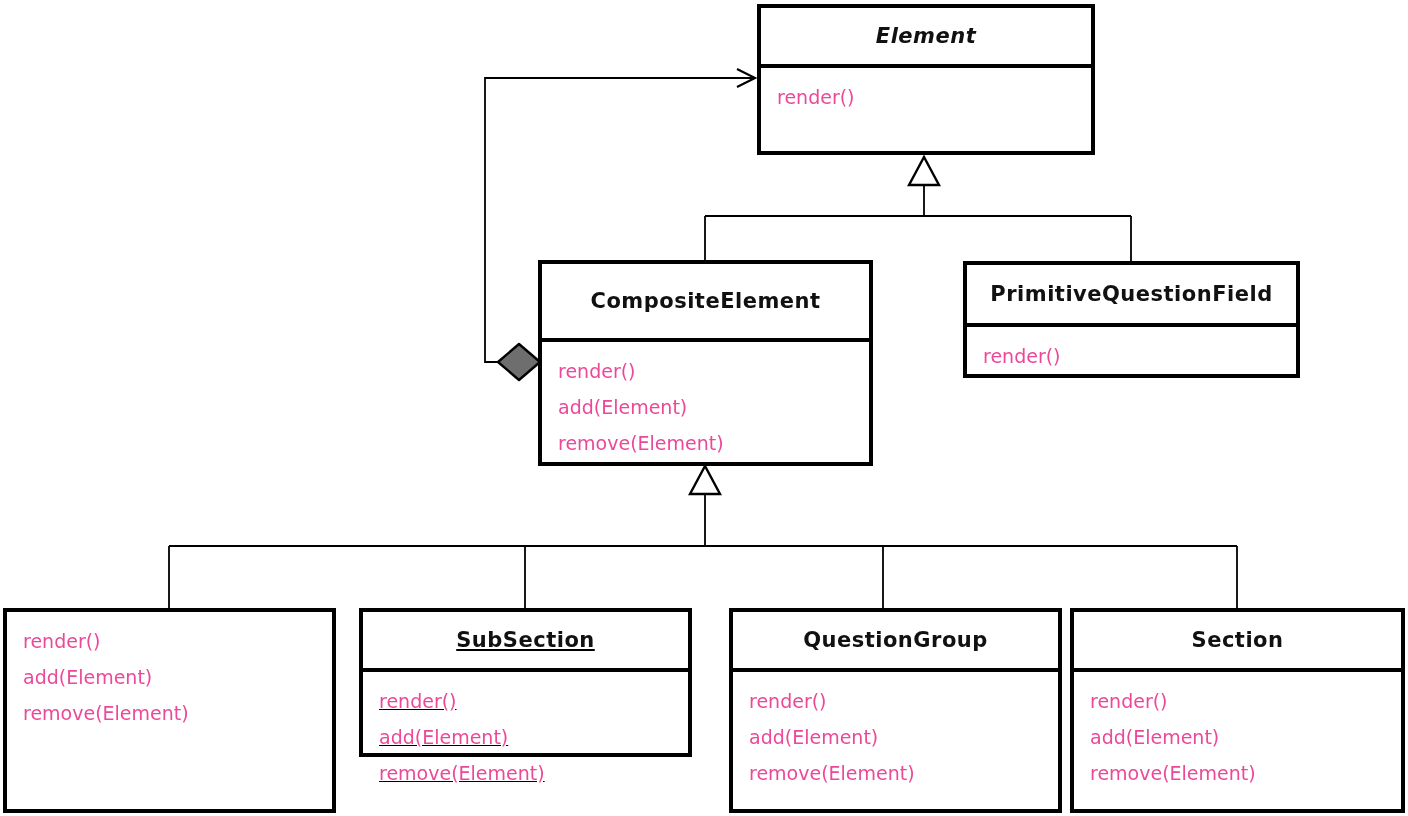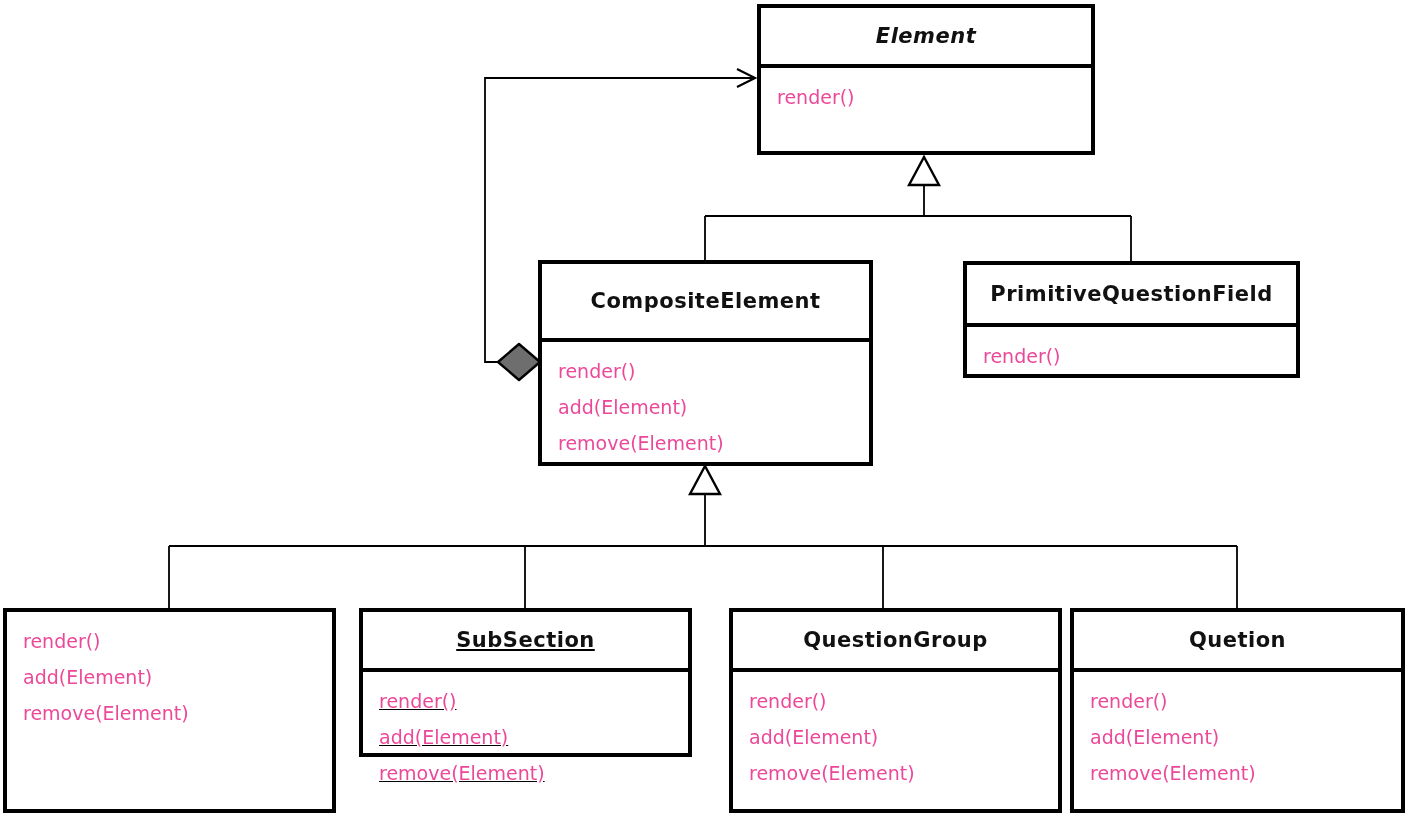--- a/index.html
+++ b/index.html
@@ -133,21 +133,21 @@
   <div class="uml-class box-questiongroup">
     <div class="uml-title">QuestionGroup</div>
     <div class="uml-methods">
       <div class="uml-method">render()</div>
       <div class="uml-method">add(Element)</div>
       <div class="uml-method">remove(Element)</div>
     </div>
   </div>
 
   <div class="uml-class box-quetion">
-    <div class="uml-title">Quetion</div>
+    <div class="uml-title">Section</div>
     <div class="uml-methods">
       <div class="uml-method">render()</div>
       <div class="uml-method">add(Element)</div>
       <div class="uml-method">remove(Element)</div>
     </div>
   </div>
 
 </div>
 
 </body></html>

